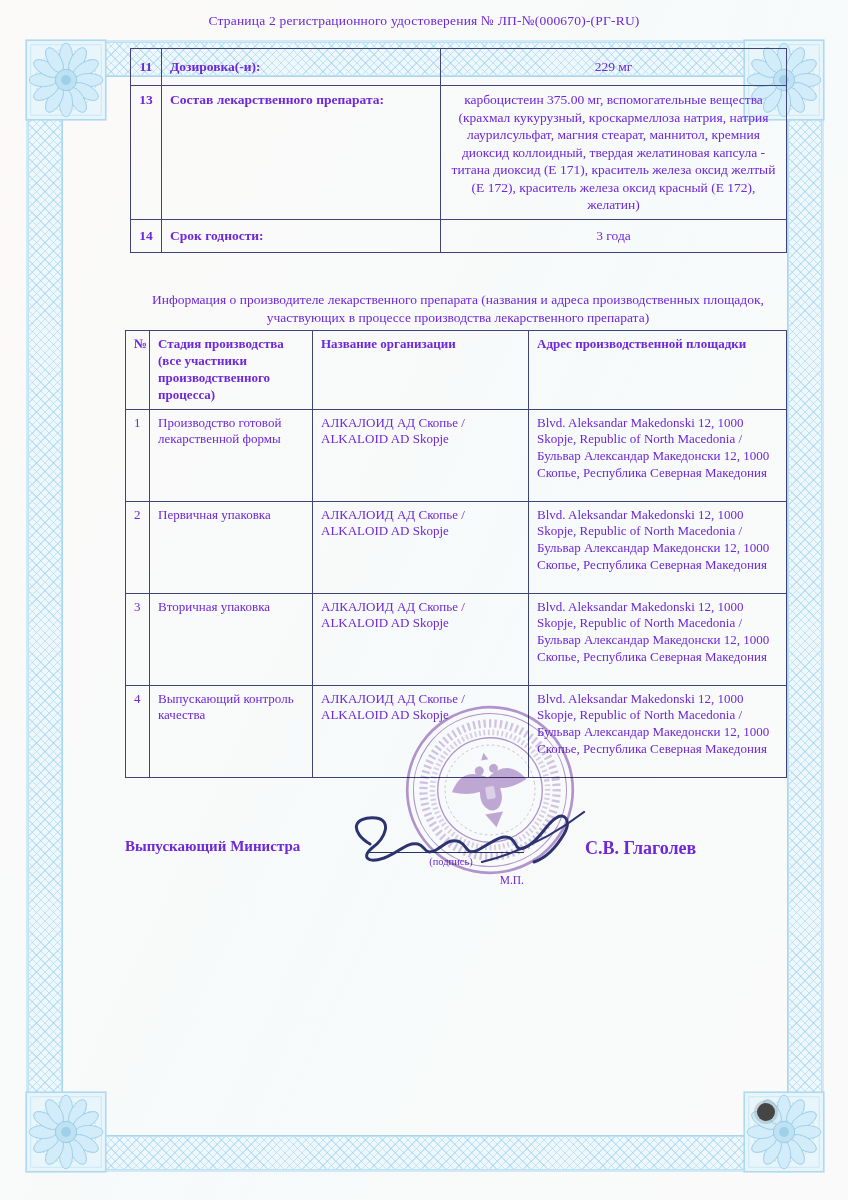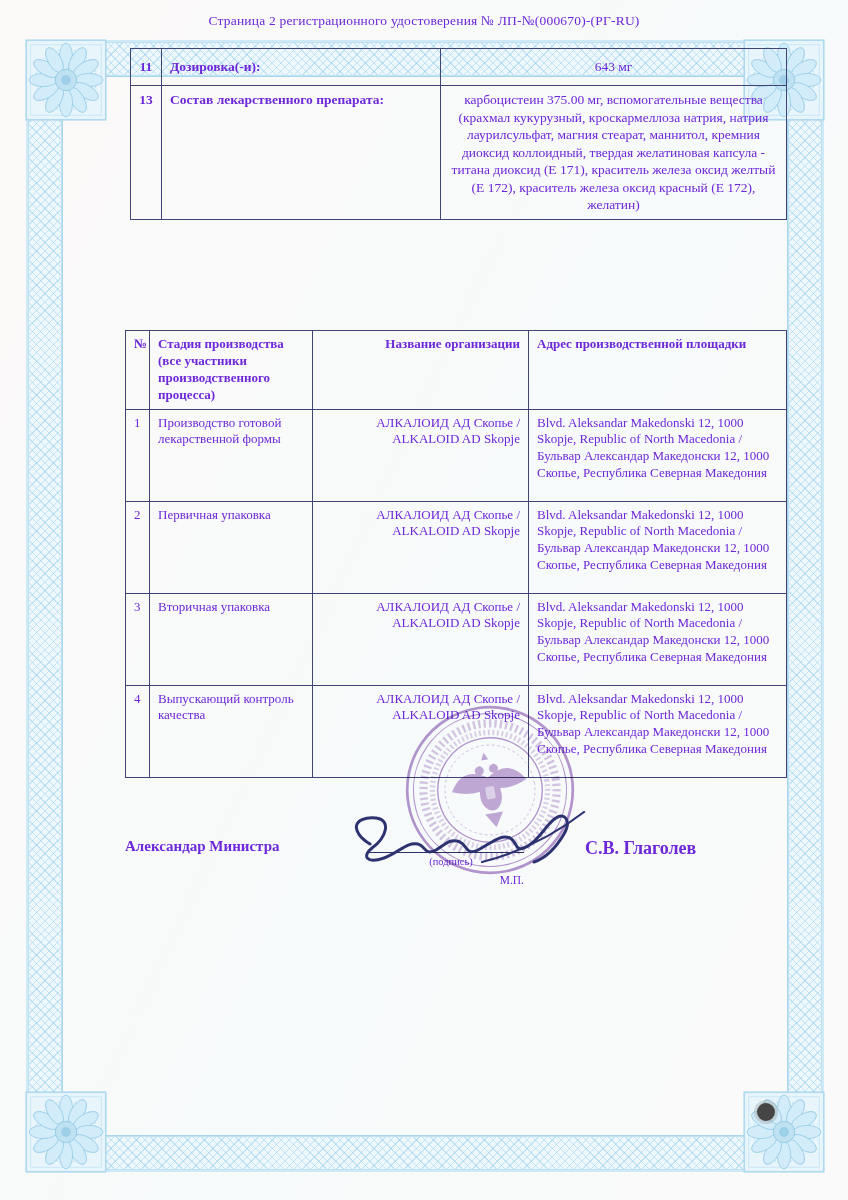--- a/index.html
+++ b/index.html
@@ -50,21 +50,21 @@
 
   .note{position:absolute;left:120px;top:291px;width:676px;text-align:center;
     font-size:13.5px;line-height:1.32;}
 
   .t2-wrap{position:absolute;left:125px;top:330px;}
   .t2{width:661px;}
   .t2 th{font-weight:bold;text-align:left;vertical-align:top;height:74px;font-size:13px;}
   .t2 td{vertical-align:top;font-size:13px;height:92px;}
   .t2 .c-no{width:24px;}
   .t2 .c-stage{width:163px;}
-  .t2 .c-org{width:216px;text-align:right;}
+  .t2 .c-org{width:216px;}
   .t2 .c-addr{width:258px;}
 
   
   .minister{position:absolute;left:125px;top:838px;font-weight:bold;font-size:15px;}
   .signer{position:absolute;left:585px;top:838px;font-weight:bold;font-size:18px;}
   .sig-line{position:absolute;left:366px;top:852px;width:158px;height:1px;background:#2c3164;}
   .sig-caption{position:absolute;left:372px;top:856px;width:158px;text-align:center;font-size:10.5px;}
   .sig-mp{position:absolute;left:366px;top:874px;width:158px;text-align:right;font-size:11.5px;}
 
   .signature{position:absolute;left:332px;top:804px;width:256px;height:66px;z-index:6;}
@@ -127,31 +127,37 @@
   </div>
 
   <div class="doc-header">Страница 2  регистрационного удостоверения № ЛП-№(000670)-(РГ-RU)</div>
 
   <div class="t1-wrap">
     <table class="t1">
       <tbody>
           <tr class="r0">
         <td class="c-num">11</td>
         <td class="c-label">Дозировка(-и):</td>
-        <td class="c-value">643 мг</td>
+        <td class="c-value">229 мг</td>
       </tr>
       <tr class="r2">
         <td class="c-num">13</td>
         <td class="c-label">Состав лекарственного препарата:</td>
         <td class="c-value">карбоцистеин 375.00 мг, вспомогательные вещества (крахмал кукурузный, кроскармеллоза натрия, натрия лаурилсульфат, магния стеарат, маннитол, кремния диоксид коллоидный, твердая желатиновая капсула - титана диоксид (Е 171), краситель железа оксид желтый (Е 172), краситель железа оксид красный (Е 172), желатин)</td>
       </tr>
+      <tr class="r3">
+        <td class="c-num">14</td>
+        <td class="c-label">Срок годности:</td>
+        <td class="c-value">3 года</td>
+      </tr>
     </tbody>
       </table>
   </div>
 
+  <div class="note">Информация о производителе лекарственного препарата (названия и адреса производственных площадок, участвующих в процессе производства лекарственного препарата)</div>
 
   <div class="t2-wrap">
     <table class="t2">
       <tbody>
           <tr>
         <th class="c-no">№</th>
         <th class="c-stage">Стадия производства (все участники производственного процесса)</th>
         <th class="c-org">Название организации</th>
         <th class="c-addr">Адрес производственной площадки</th>
       </tr>
@@ -203,20 +209,20 @@
     </g>
   </svg>
 
   <svg class="signature" viewBox="0 0 256 66">
     <g fill="none" stroke="#2c3370" stroke-width="3" stroke-linecap="round">
       <path d="M38,40 C18,28 20,12 44,14 C60,16 54,34 40,44 C30,52 34,60 52,54 C68,48 74,38 86,40 C94,42 92,52 104,46 C114,40 118,34 128,38 C136,42 134,52 146,46 C158,40 168,30 178,34 C186,38 182,50 196,42 C210,33 214,20 224,14 C232,8 240,16 232,30 C225,42 214,54 202,58"></path>
       <path d="M150,58 C190,48 226,28 252,8" stroke-width="2.2"></path>
     </g>
   </svg>
 
-  <div class="minister">Александар Министра</div>
+  <div class="minister">Выпускающий Министра</div>
   <div class="sig-line"></div>
   <div class="sig-caption">(подпись)</div>
   <div class="sig-mp">М.П.</div>
   <div class="signer">С.В. Глаголев</div>
 
   <div class="punch-hole"></div>
 </div>
 
 </body></html>

